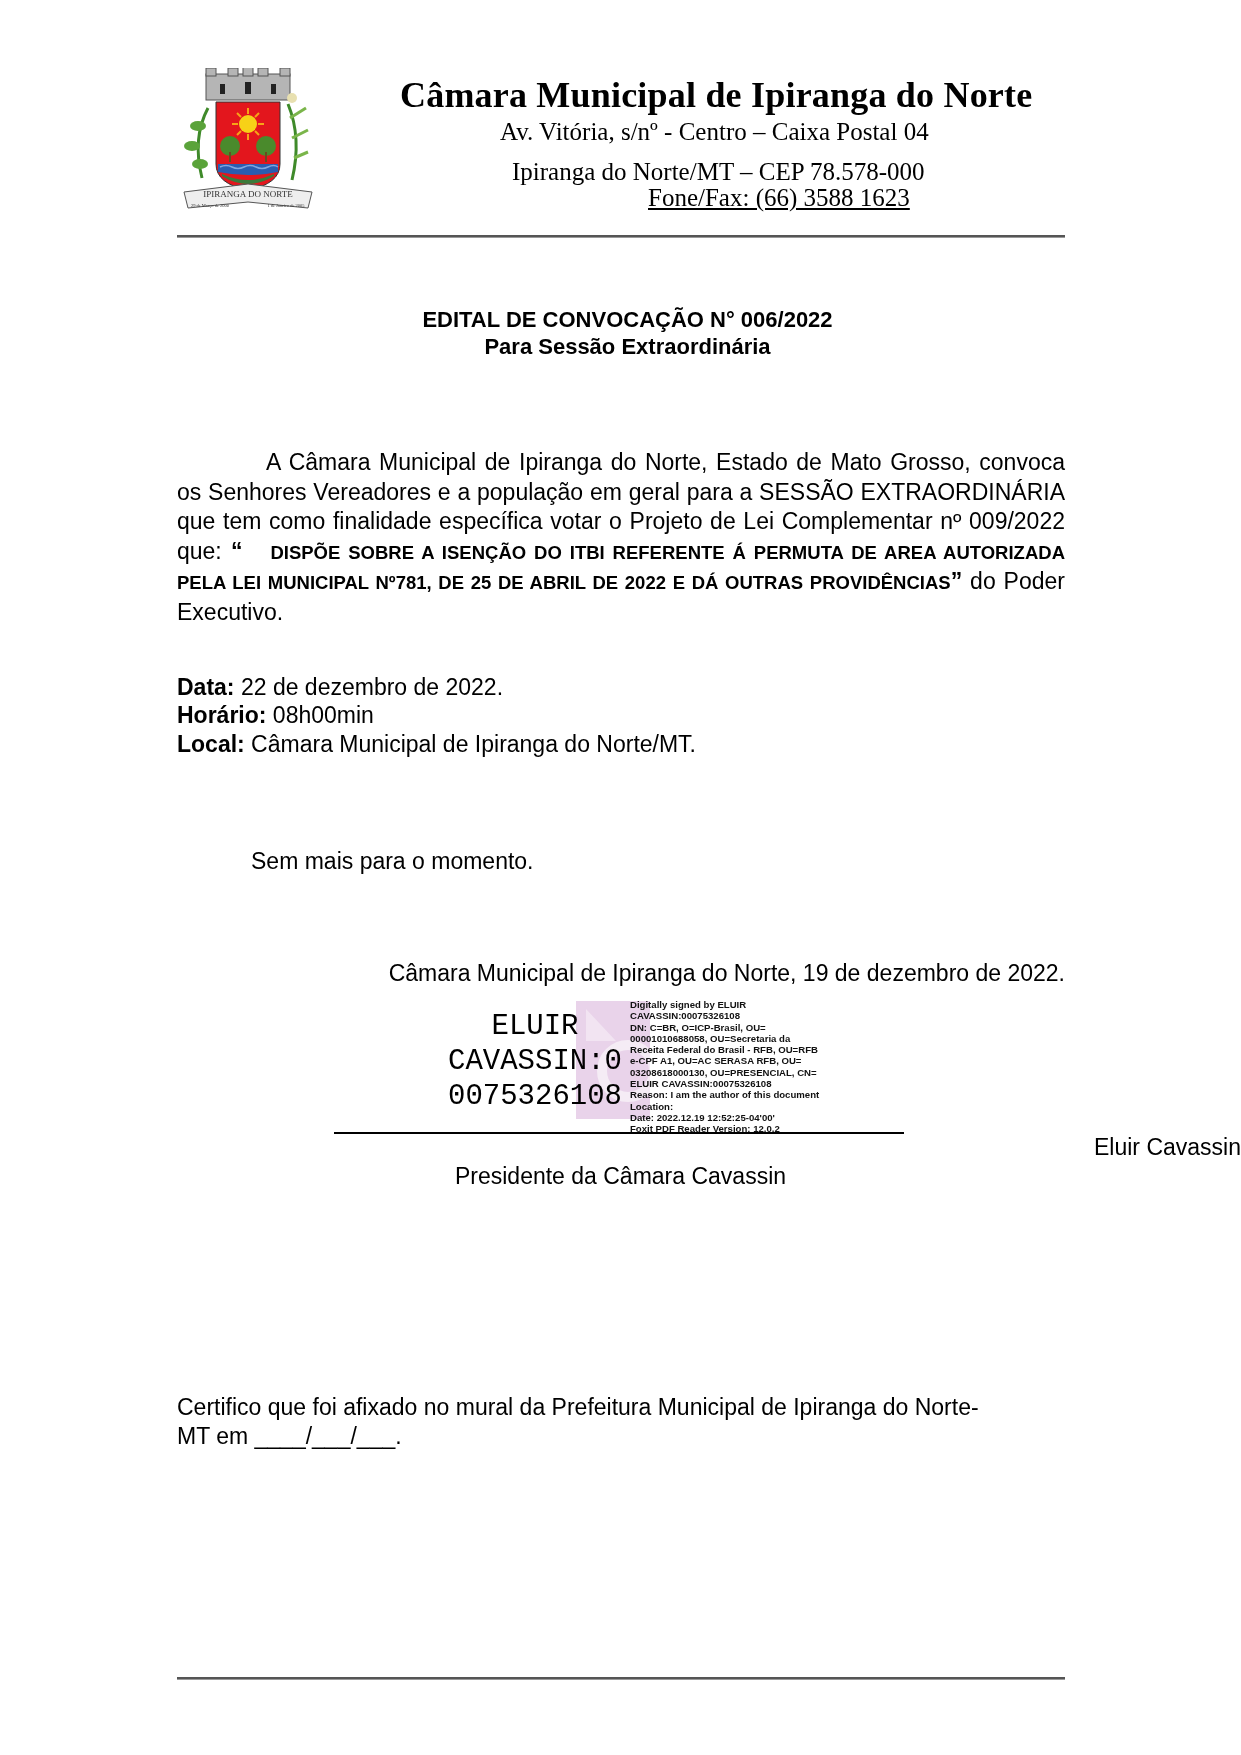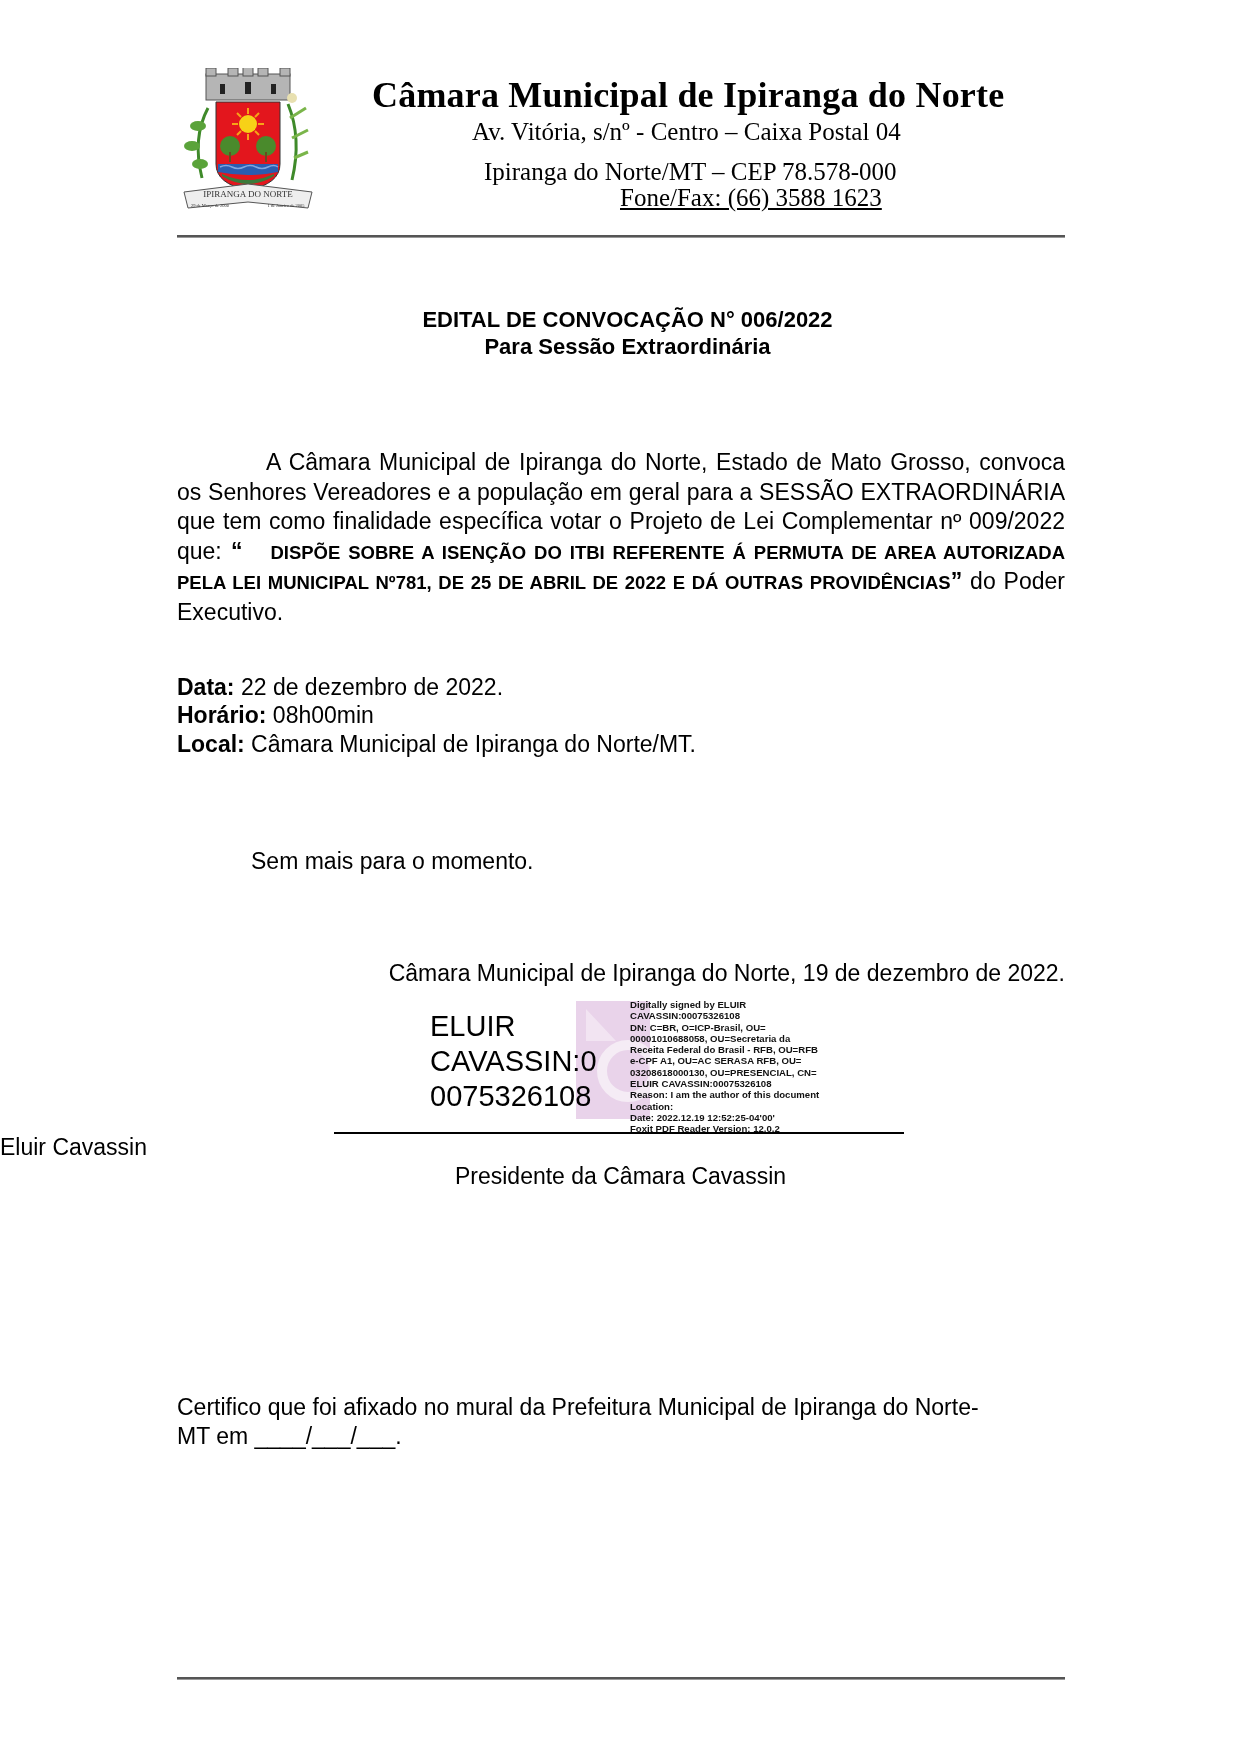--- a/index.html
+++ b/index.html
@@ -1,18 +1,18 @@
 <!DOCTYPE html>
 <html><head>
 <meta charset="utf-8">
 <style>
   html, body { margin: 0; padding: 0; background: #ffffff; }
   body { width: 1241px; height: 1755px; position: relative; overflow: hidden; color: #000; }
   .abs { position: absolute; }
-  .serif { font-family: "Liberation Serif", "DejaVu Serif", serif; }
+  .serif { font-family: "Liberation Serif", "DejaVu Serif", serif; margin-left: 28px; }
   .sans { font-family: "Liberation Sans", "DejaVu Sans", sans-serif; }
 
   
   #logo { left: 178px; top: 68px; width: 140px; height: 150px; }
   #inst-name { left: 372px; top: 74px; font-size: 36px; font-weight: bold; white-space: nowrap; letter-spacing: 0.2px; }
   #addr1 { left: 472px; top: 118px; font-size: 25px; white-space: nowrap; }
   #addr2 { left: 484px; top: 158px; font-size: 25px; white-space: nowrap; }
   #addr3 { left: 620px; top: 184px; font-size: 25px; white-space: nowrap; text-decoration: underline; }
   .rule { left: 177px; width: 888px; height: 2px; background: #555; border-bottom: 1px solid #999; }
   #rule-top { top: 235px; }
@@ -33,24 +33,24 @@
   #info-data { top: 674px; }
   #info-horario { top: 702px; }
   #info-local { top: 731px; }
 
   #closing { left: 251px; top: 848px; font-size: 23px; white-space: nowrap; }
   #place-date { right: 176px; top: 960px; font-size: 23px; white-space: nowrap; }
 
   
   #sig-watermark { left: 576px; top: 1001px; width: 74px; height: 118px; background: #e9d3ea; }
   #sig-watermark svg { position: absolute; left: 0; top: 0; }
-  #sig-name-big { left: 430px; top: 1009px; width: 210px; text-align: left; font-size: 29px; line-height: 35px; white-space: nowrap; }
+  #sig-name-big { left: 430px; top: 1009px; width: 210px; text-align: center; font-size: 29px; line-height: 35px; white-space: nowrap; font-family: Liberation Mono, monospace; }
   #sig-details { left: 630px; top: 999px; font-size: 9.6px; line-height: 11.3px; white-space: nowrap; color: #111; font-weight: bold; }
   #sig-line { left: 334px; top: 1132px; width: 570px; height: 1.5px; background: #000; }
-  #signer-name { left: 0; width: 1241px; text-align: left; top: 1134px; font-size: 23px; }
+  #signer-name { left: 0; width: 1241px; text-align: right; top: 1134px; font-size: 23px; }
   #signer-role { left: 0; width: 1241px; text-align: center; top: 1163px; font-size: 23px; }
 
   
   #cert1 { left: 177px; top: 1394px; font-size: 23px; white-space: nowrap; }
   #cert2 { left: 177px; top: 1423px; font-size: 23px; white-space: nowrap; }
 </style>
 </head>
 <body>
 
 <div id="logo" class="abs">

